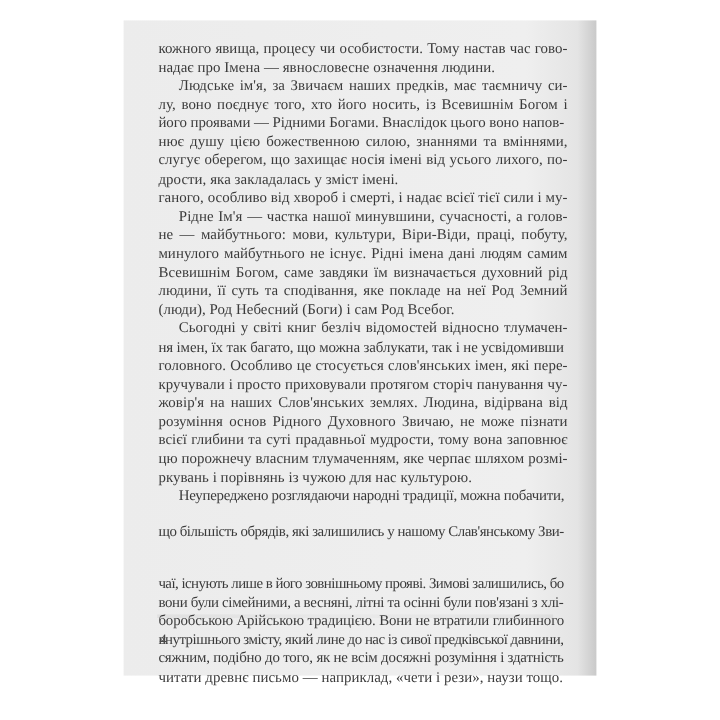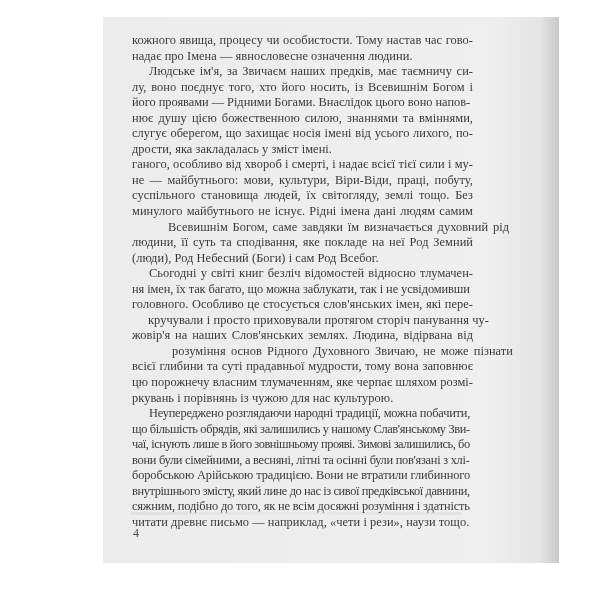--- a/index.html
+++ b/index.html
@@ -13,21 +13,21 @@
     .stage {
       position: relative;
       width: 600px;
       height: 600px;
       background: #ffffff;
     }
     .page {
       position: absolute;
       left: 103px;
       top: 17px;
-      width: 456px;
+      width: 394px;
       height: 546px;
       background: linear-gradient(to right, #ececec 0%, #efefef 85%, #e4e4e4 96%, #c9c9c9 100%);
       box-sizing: border-box;
       text-decoration: underline;
     }
     .text-block {
       position: absolute;
       left: 29px;
       top: 16px;
       width: 341px;
@@ -78,38 +78,38 @@
     <div class="text-block" id="text-block">
         <span class="line" style="word-spacing: 0.363281px; text-align-last: left;">кожного явища, процесу чи особистости. Тому настав час гово-</span>
         <span class="line last">надає про Імена — явнословесне означення людини.</span>
         <span class="line indent" style="word-spacing: 1.53906px; text-align-last: left;">Людське ім'я, за Звичаєм наших предків, має таємничу си-</span>
         <span class="line" style="word-spacing: 1.63125px; text-align-last: left;">лу, воно поєднує того, хто його носить, із Всевишнім Богом і</span>
         <span class="line" style="letter-spacing: -0.032839px; text-align-last: left;">його проявами — Рідними Богами. Внаслідок цього воно напов-</span>
         <span class="line" style="word-spacing: 1.90402px; text-align-last: left;">нює душу цією божественною силою, знаннями та вміннями,</span>
         <span class="line" style="word-spacing: 0.503472px; text-align-last: left;">слугує оберегом, що захищає носія імені від усього лихого, по-</span>
         <span class="line last">дрости, яка закладалась у зміст імені.</span>
         <span class="line" style="word-spacing: 0.0807292px; text-align-last: left;">ганого, особливо від хвороб і смерті, і надає всієї тієї сили і му-</span>
+        <span class="line indent" style="word-spacing: 0.791016px; text-align-last: left;">Рідне Ім'я — частка нашої минувшини, сучасності, а голов-</span>
         <span class="line" style="word-spacing: 2.24554px; text-align-last: left;">не — майбутнього: мови, культури, Віри-Віди, праці, побуту,</span>
-        <span class="line" style="word-spacing: 2.57143px; text-align-last: left;">суспільного становища людей, їх світогляду, землі тощо. Без</span>
         <span class="line" style="word-spacing: 1.05664px; text-align-last: left;">минулого майбутнього не існує. Рідні імена дані людям самим</span>
-        <span class="line" style="word-spacing: 1.61161px; text-align-last: left; margin-left: 36px;">Всевишнім Богом, саме завдяки їм визначається духовний рід</span>
+        <span class="line" style="word-spacing: 1.61161px; text-align-last: left;">Всевишнім Богом, саме завдяки їм визначається духовний рід</span>
         <span class="line" style="word-spacing: 1.62969px; text-align-last: left;">людини, її суть та сподівання, яке покладе на неї Род Земний</span>
         <span class="line last">(люди), Род Небесний (Боги) і сам Род Всебог.</span>
         <span class="line indent" style="word-spacing: 0.997768px; text-align-last: left;">Сьогодні у світі книг безліч відомостей відносно тлумачен-</span>
         <span class="line" style="letter-spacing: -0.0927734px; text-align-last: left;">ня імен, їх так багато, що можна заблукати, так і не усвідомивши</span>
         <span class="line" style="word-spacing: 0.350446px; text-align-last: left;">головного. Особливо це стосується слов'янських імен, які пере-</span>
-        <span class="line" style="word-spacing: 0.263393px; text-align-last: left; margin-left: 16px;">кручували і просто приховували протягом сторіч панування чу-</span>
+        <span class="line" style="word-spacing: 0.263393px; text-align-last: left;">кручували і просто приховували протягом сторіч панування чу-</span>
         <span class="line" style="word-spacing: 1.72321px; text-align-last: left;">жовір'я на наших Слов'янських землях. Людина, відірвана від</span>
-        <span class="line" style="word-spacing: 2.0692px; text-align-last: left; margin-left: 40px;">розуміння основ Рідного Духовного Звичаю, не може пізнати</span>
+        <span class="line" style="word-spacing: 2.0692px; text-align-last: left;">розуміння основ Рідного Духовного Звичаю, не може пізнати</span>
         <span class="line" style="word-spacing: 0.564453px; text-align-last: left;">всієї глибини та суті прадавньої мудрости, тому вона заповнює</span>
         <span class="line" style="word-spacing: 0.196429px; text-align-last: left;">цю порожнечу власним тлумаченням, яке черпає шляхом розмі-</span>
         <span class="line last">ркувань і порівнянь із чужою для нас культурою.</span>
         <span class="line indent" style="letter-spacing: -0.213901px; text-align-last: left;">Неупереджено розглядаючи народні традиції, можна побачити,</span>
-        <span class="line" style="letter-spacing: -0.361328px; text-align-last: left;">що більшість обрядів, які залишились у нашому Слав'янському Зви-</span>
-        <span class="line" style="letter-spacing: -0.435369px; text-align-last: left;">чаї, існують лише в його зовнішньому прояві. Зимові залишились, бо</span>
+        <span class="line" style="letter-spacing: -0.361328px; text-align-last: left; margin-top: 14px;">що більшість обрядів, які залишились у нашому Слав'янському Зви-</span>
+        <span class="line" style="letter-spacing: -0.435369px; text-align-last: left; margin-top: 28px;">чаї, існують лише в його зовнішньому прояві. Зимові залишились, бо</span>
         <span class="line" style="letter-spacing: -0.266984px; text-align-last: left;">вони були сімейними, а весняні, літні та осінні були пов'язані з хлі-</span>
         <span class="line" style="letter-spacing: -0.113612px; text-align-last: left;">боробською Арійською традицією. Вони не втратили глибинного</span>
         <span class="line" style="letter-spacing: -0.397748px; text-align-last: left;">внутрішнього змісту, який лине до нас із сивої предківської давнини,</span>
         <span class="line" style="letter-spacing: -0.1625px; text-align-last: left;">сяжним, подібно до того, як не всім досяжні розуміння і здатність</span>
         <span class="line last">читати древнє письмо — наприклад, «чети і рези», наузи тощо.</span>
       </div>
     <div class="ghost"></div>
     <div class="page-number">4</div>
   </div>
 </div>

